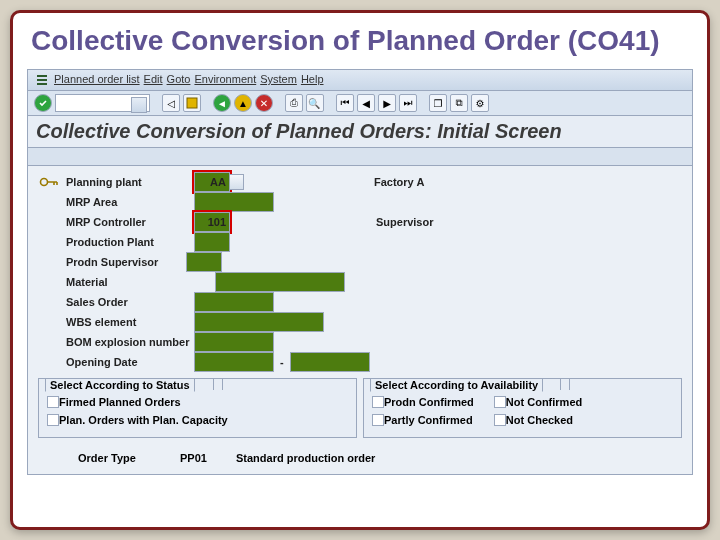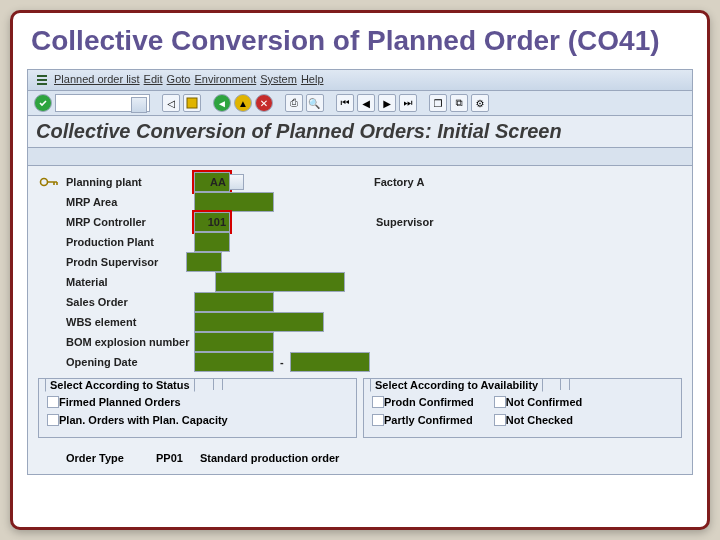--- a/index.html
+++ b/index.html
@@ -168,21 +168,21 @@
     display: flex; align-items: center;
     font-size: 11px; height: 18px;
   }
   .chk {
     width: 12px; height: 12px;
     border: 1px solid #9aa7bd;
     background: #fff;
   }
   .grp-cols { display: flex; gap: 20px; }
   .order-type-row {
-    display:flex; align-items:center; gap:0;
+    display:flex; align-items:center; gap:12px;
     font-size:11px; margin-top:14px;
   }
   .circle-green { background:#2ea43f; color:#fff; border-radius:50%; }
   .circle-red   { background:#c62b2b; color:#fff; border-radius:50%; }
   .circle-yel   { background:#e0b400; color:#000; border-radius:50%; }
   svg { display:block; }
 </style>
 </head>
 <body>
 

